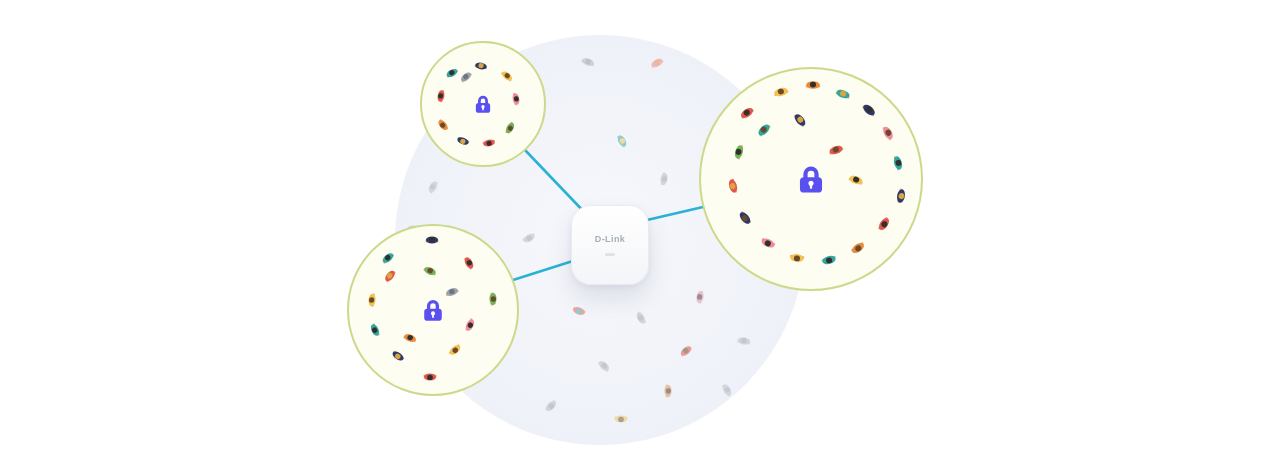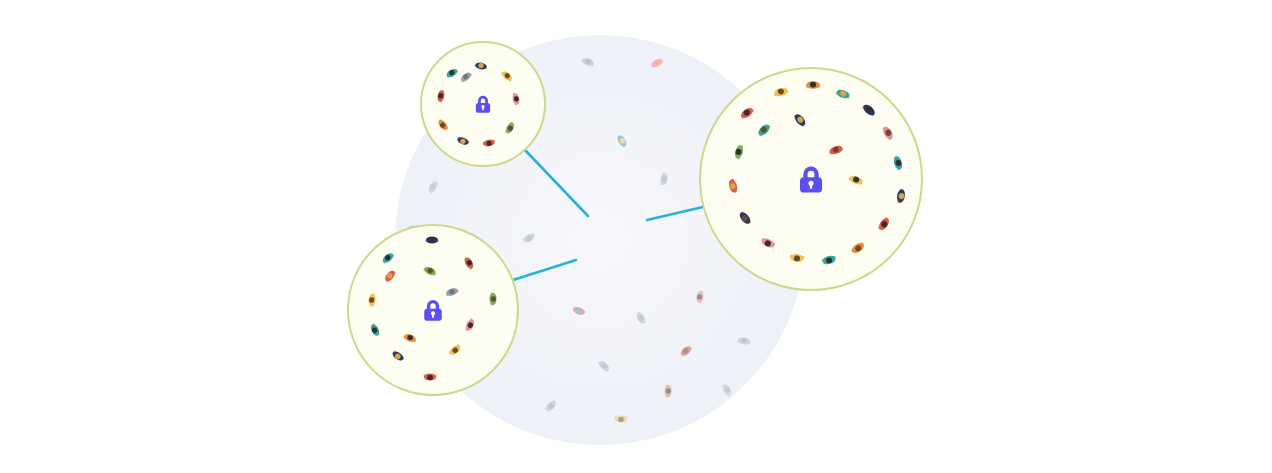--- a/index.html
+++ b/index.html
@@ -442,13 +442,17 @@
         </g>
       </g>
   <defs>
         <radialGradient id="covGrad">
           <stop offset="0%" stop-color="#f7f8fc"></stop>
           <stop offset="100%" stop-color="#eef1f8"></stop>
         </radialGradient>
       </defs>
     </svg>
 
+  <div class="device" style="left: 571px; top: 205px; width: 78px; height: 80px;">
+    <span class="device-label" style="color: rgb(168, 174, 182);">D-Link</span>
+    <span class="device-led" style="background: rgb(223, 226, 231);"></span>
+  </div>
 </div>
 
 </body></html>

